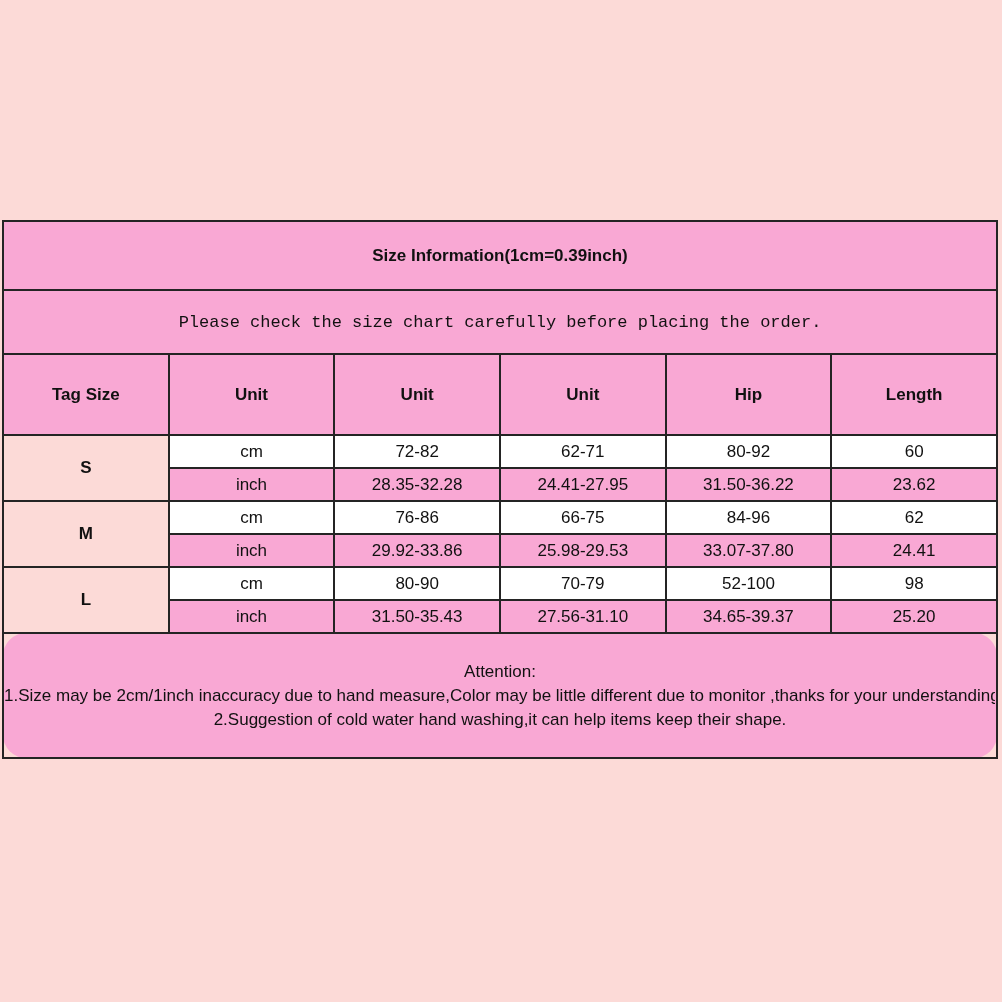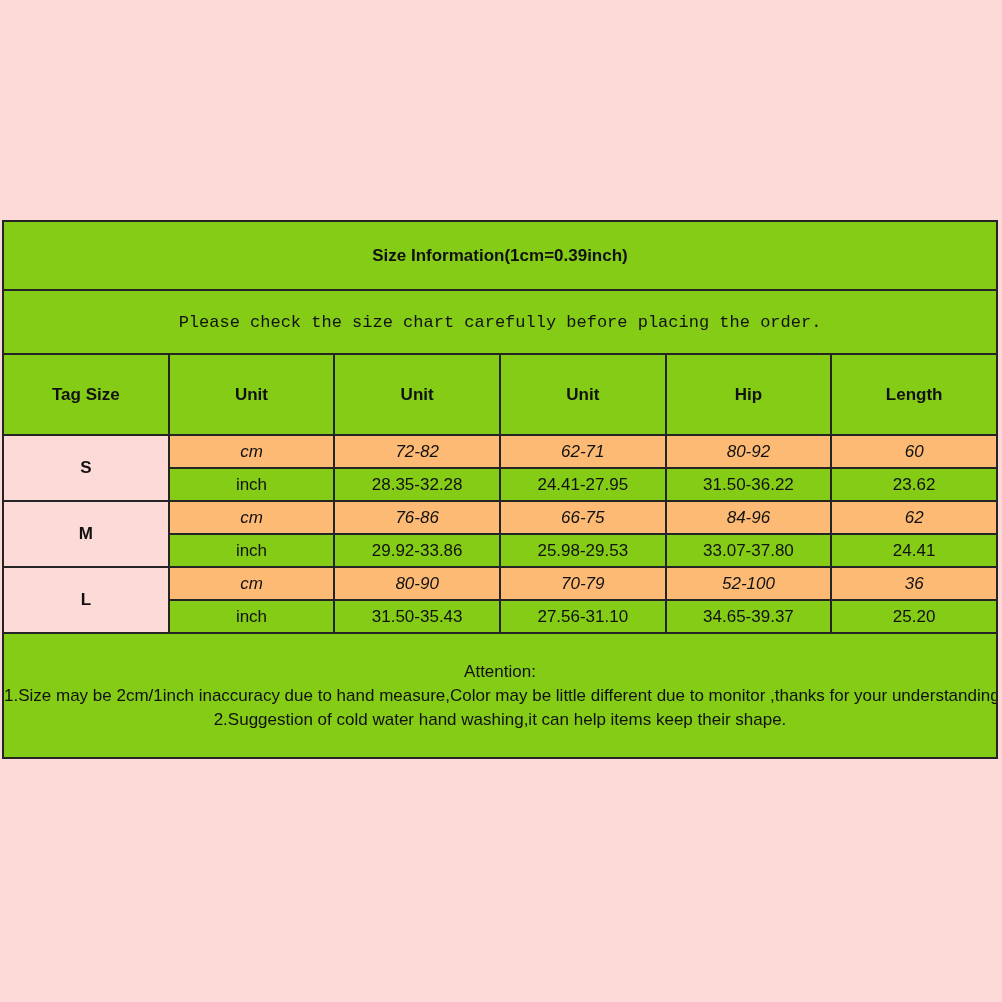--- a/index.html
+++ b/index.html
@@ -43,29 +43,30 @@
     height: 62px;
     font-family: Liberation Mono, monospace;
   }
   tr.header-row td {
     height: 79px;
     font-weight: bold;
   }
   tr.data-row td {
     height: 31px;
   }
-  td.white-cell { background: #fdba74; font-style: italic; }
-  td.pink-cell  { background: #84cc16; }
+  td.white-cell { background: #ffffff; }
+  td.pink-cell  { background: #f9a8d4; }
   td.tag-cell   { font-weight: bold; background: #fcdad7; }
   td.attention-cell {
     height: 123px;
     text-align: left;
     vertical-align: bottom;
     padding: 0 4px 1px 4px;
     white-space: normal;
+    border-radius: 23px;
   }
   .attention-line {
     line-height: 24px;
   }
 </style>
 </head>
 <body>
 
 <div class="sheet">
   <table class="size-chart">
@@ -119,21 +120,21 @@
       <td class="pink-cell">33.07-37.80</td>
       <td class="pink-cell">24.41</td>
     </tr>
 
     <tr class="data-row">
       <td rowspan="2" class="tag-cell">L</td>
       <td class="white-cell">cm</td>
       <td class="white-cell">80-90</td>
       <td class="white-cell">70-79</td>
       <td class="white-cell">52-100</td>
-      <td class="white-cell">36</td>
+      <td class="white-cell">98</td>
     </tr>
     <tr class="data-row">
       <td class="pink-cell">inch</td>
       <td class="pink-cell">31.50-35.43</td>
       <td class="pink-cell">27.56-31.10</td>
       <td class="pink-cell">34.65-39.37</td>
       <td class="pink-cell">25.20</td>
     </tr>
 
     <tr>

